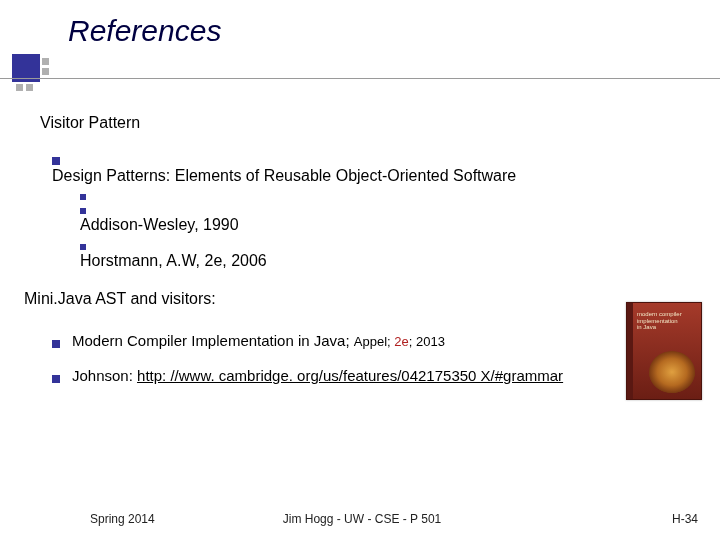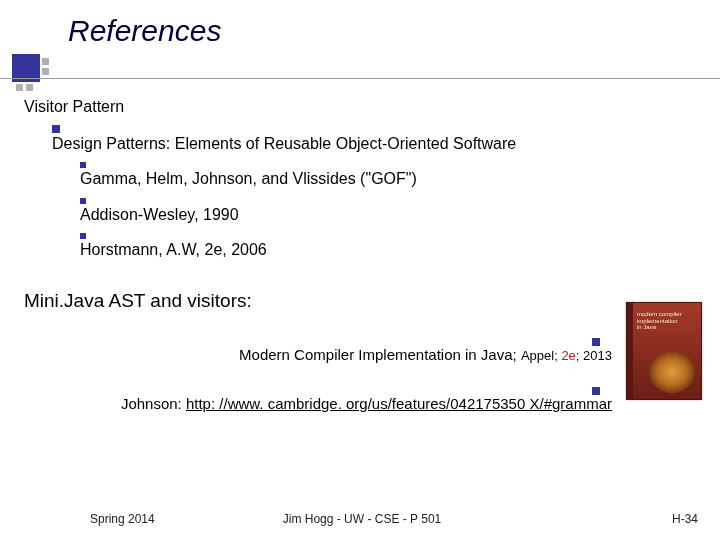--- a/index.html
+++ b/index.html
@@ -79,21 +79,21 @@
 
   .body1 {
     position: absolute;
     top: 96px;
     left: 24px;
     width: 670px;
     font-size: 16px;
     line-height: 1.35;
   }
   .lvl0 {
-    margin: 0;
+    margin: 16px;
     padding: 0;
   }
   .lvl1 {
     margin: 0 0 0 28px;
     padding: 0;
   }
   .lvl2 {
     margin: 0 0 0 28px;
     padding: 0;
   }
@@ -111,34 +111,33 @@
     margin-right: 10px;
   }
   .bullet.sm {
     width: 6px; height: 6px; flex: 0 0 6px; margin-top: 8px;
   }
 
   .body2-heading {
     position: absolute;
     top: 290px;
     left: 24px;
-    font-size: 19px;
+    font-size: 16px;
   }
   .body2-list {
     position: absolute;
     top: 332px;
     left: 52px;
     width: 560px;
     font-size: 15px;
   }
   .body2-list .row {
     display: flex;
-    align-items: flex-end;
+    align-items: center;
     margin-bottom: 18px;
-    flex-direction: column;
   }
   .body2-list .bullet {
     width: 8px; height: 8px; flex: 0 0 8px; margin-top: 6px; margin-right: 12px;
   }
   .appel-sm { font-size: 13px; }
   .red { color: #b02020; }
   .link { text-decoration: underline; }
 
   .book {
     position: absolute;
@@ -206,21 +205,20 @@
     <div class="lvl0">Visitor Pattern</div>
 
     <div class="lvl1">
       <div class="item">
         <div class="bullet"></div>
         <div>Design Patterns: Elements of Reusable Object-Oriented Software</div>
       </div>
       <div class="lvl2">
         <div class="item">
           <div class="bullet sm"></div>
-          <div>Gamma, Helm, Johnson, and Vlissides ("GOF")</div>
         </div>
         <div class="item">
           <div class="bullet sm"></div>
           <div>Addison-Wesley, 1990</div>
         </div>
       </div>
 
       <div class="lvl2">
         <div class="item">
           <div class="bullet sm"></div>

